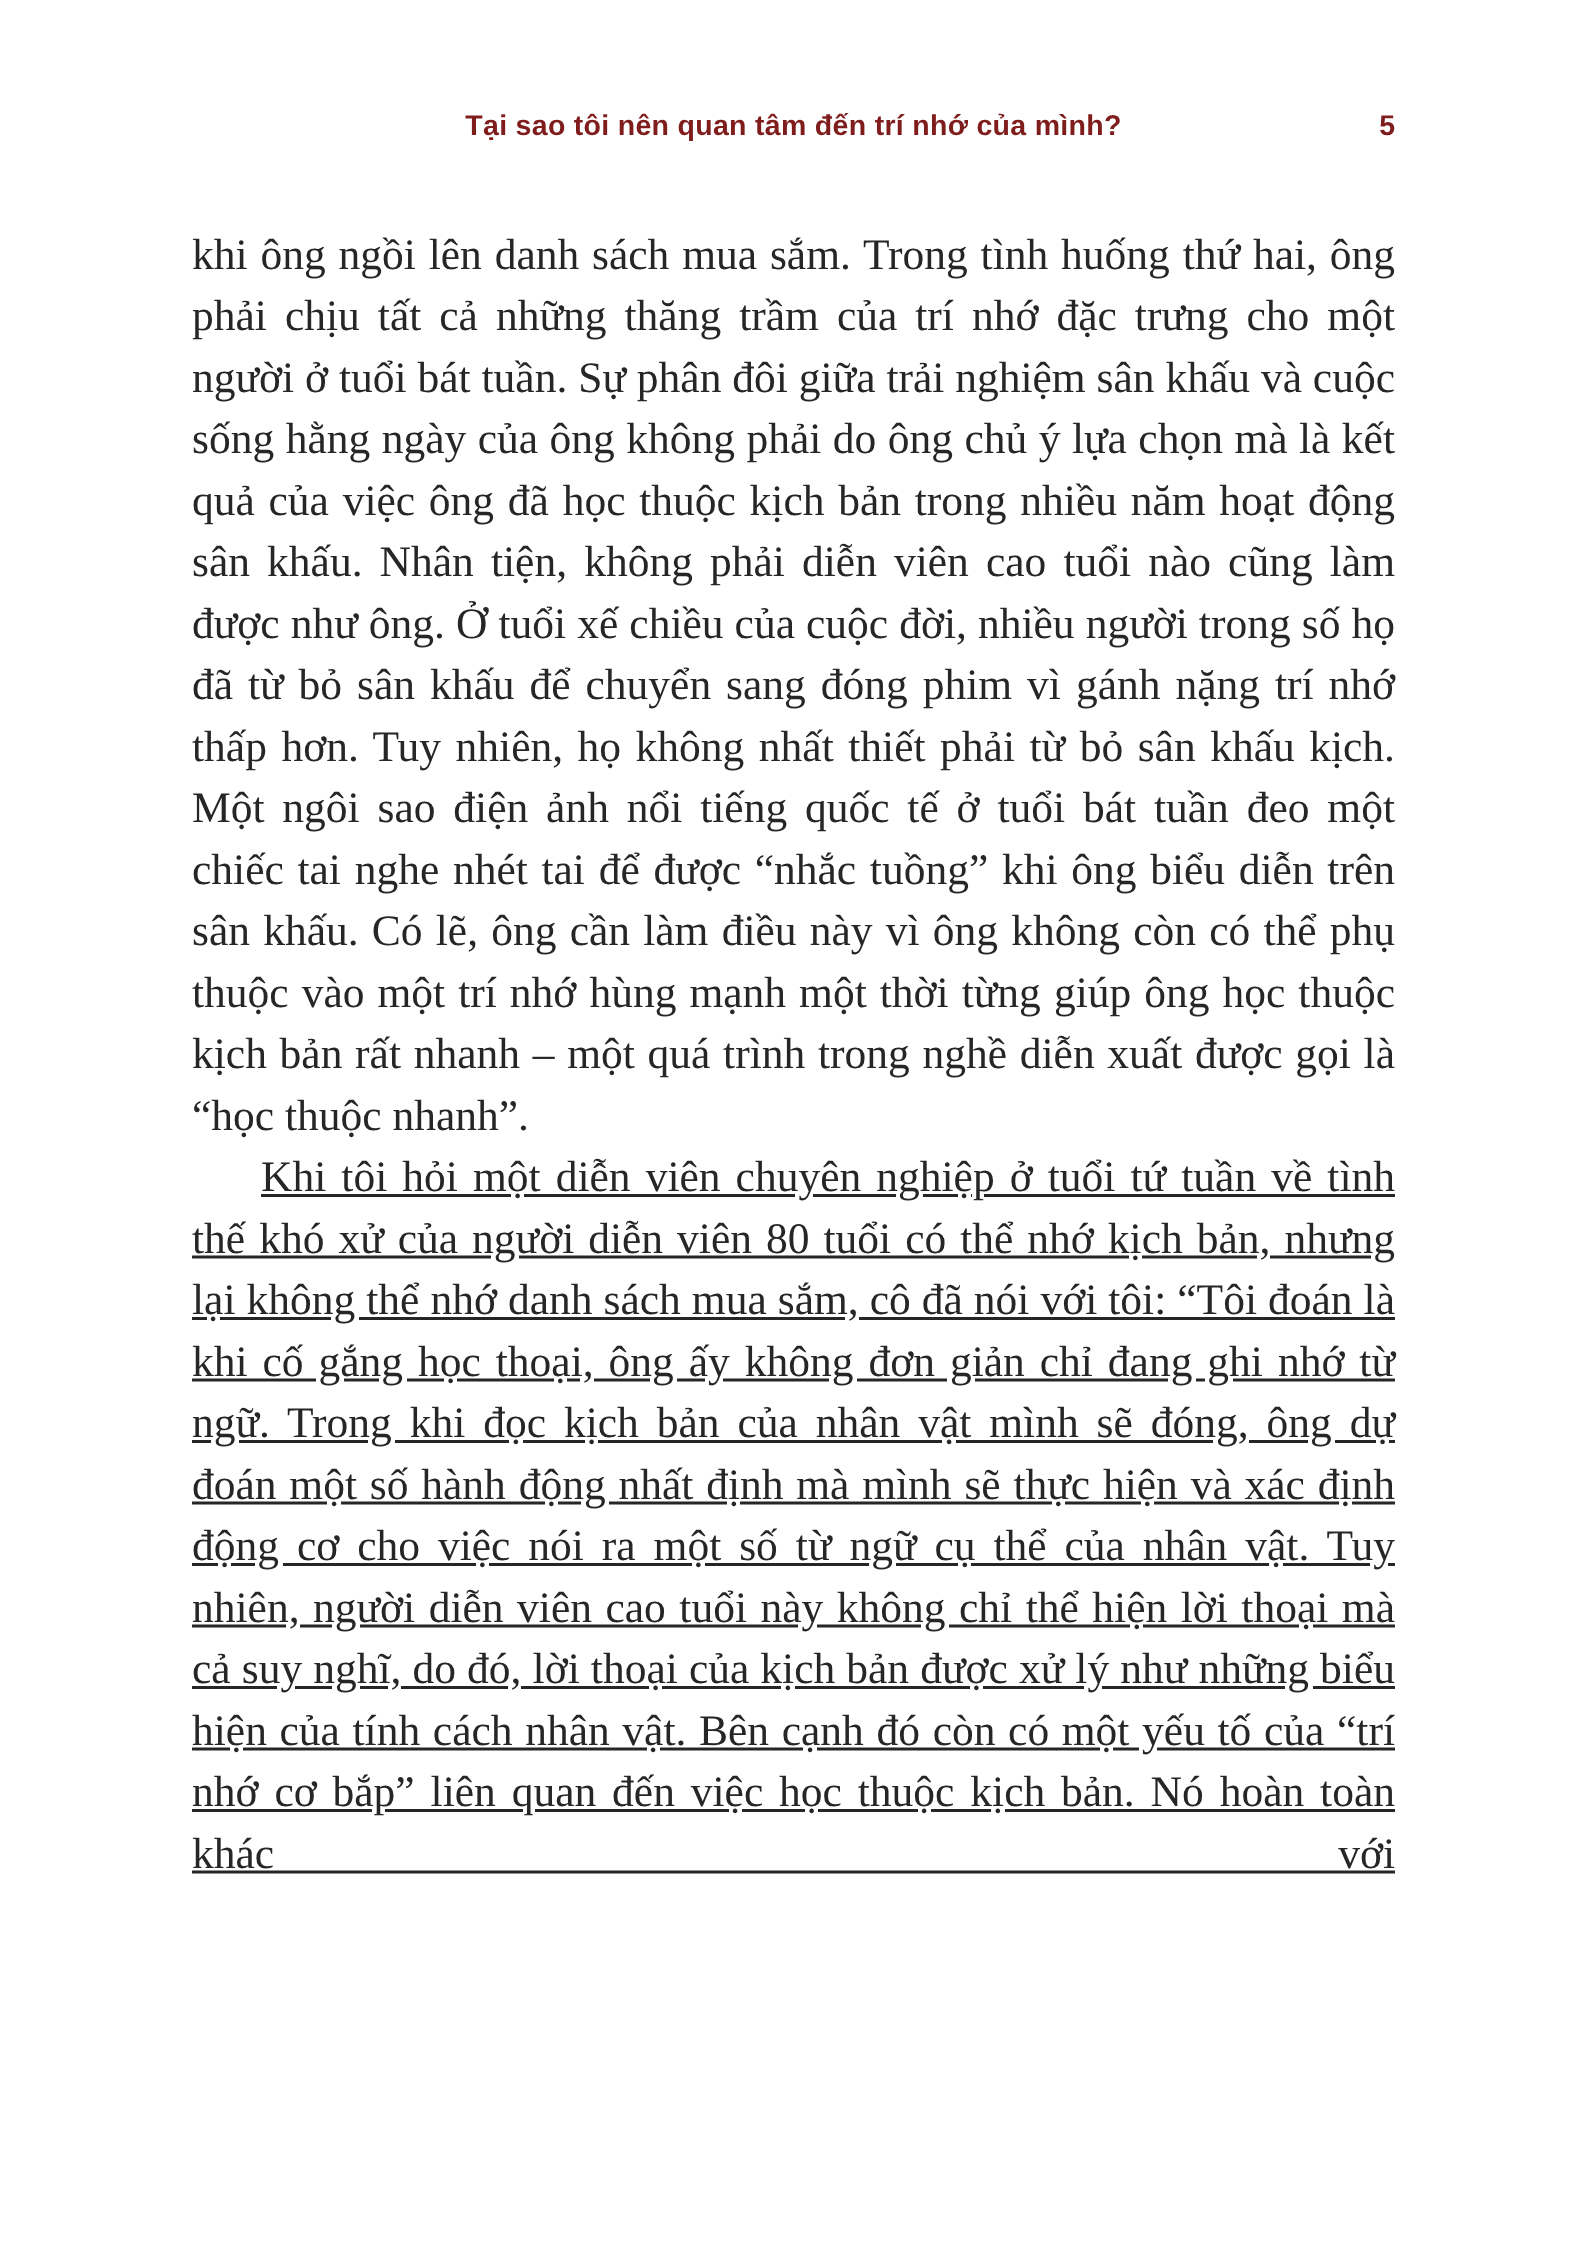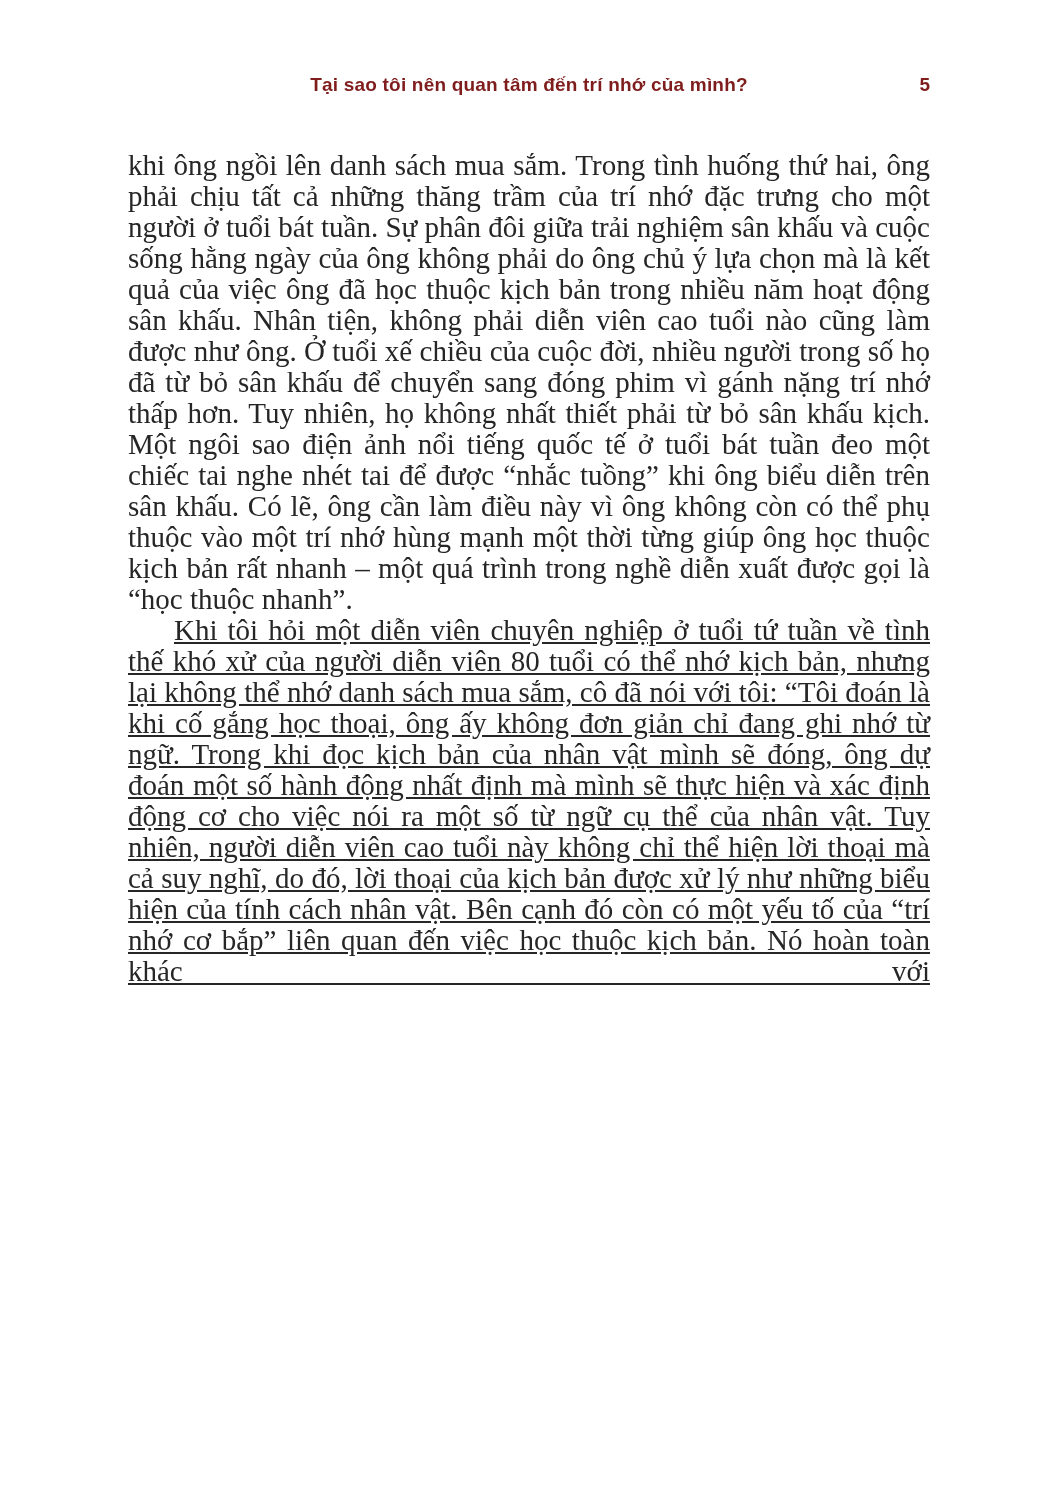--- a/index.html
+++ b/index.html
@@ -38,21 +38,21 @@
   }
   .page-number {
     position: absolute;
     right: 0;
     top: 0;
     line-height: 26px;
   }
   .page-body {
     margin-top: 52px;
     font-size: 29px;
-    line-height: 31px;
+    line-height: 41px;
     text-align: justify;
   }
   .page-body p {
     margin: 0;
     padding: 0;
   }
   .para-indent {
     text-indent: 46px;
   }
   .para-continued {

